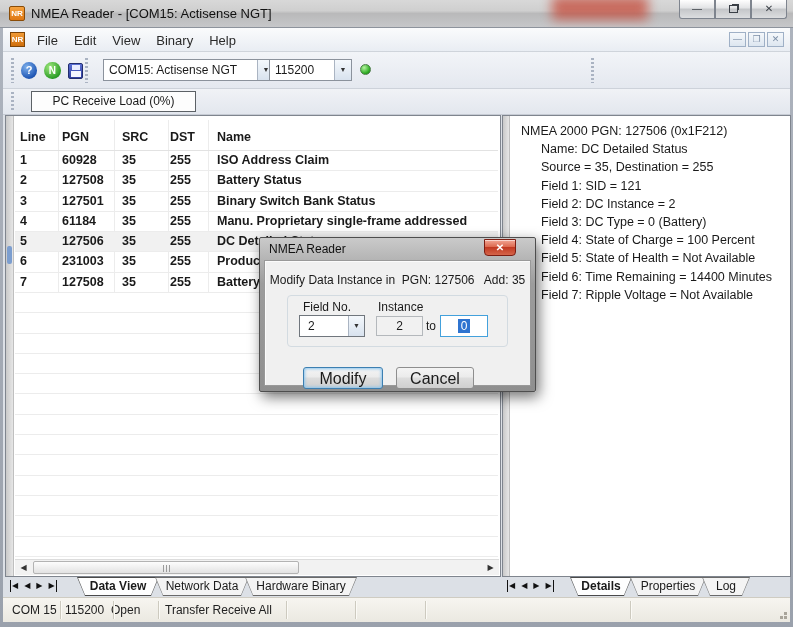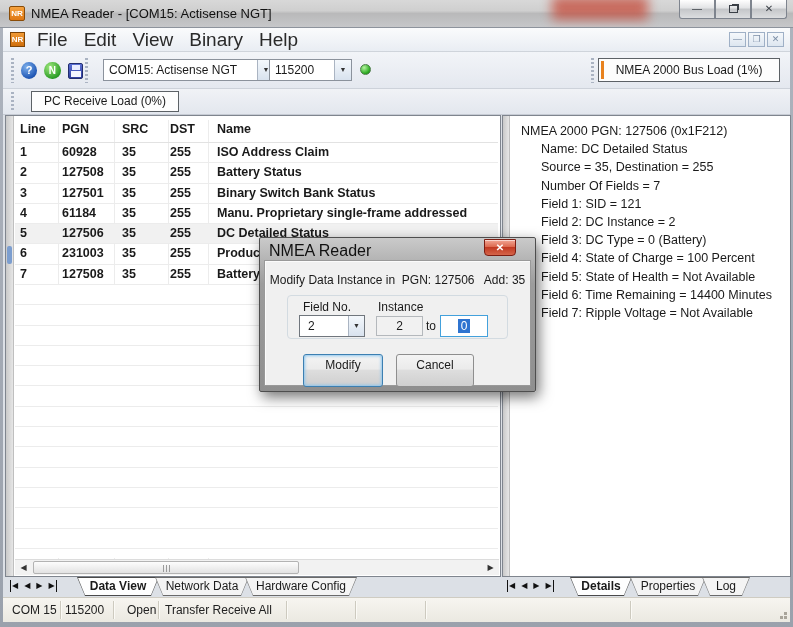--- a/index.html
+++ b/index.html
@@ -23,21 +23,21 @@
   .winbtn.last  { border-radius:0 0 3px 0; }
   .glyph-restore { display:inline-block; width:9px; height:8px; border:1px solid #3a3f46; box-shadow:2px -2px 0 -1px #3a3f46; margin-top:5px; }
 
   
   .menubar { position:absolute; left:3px; top:28px; width:787px; height:24px;
     background:linear-gradient(180deg,#fafbfc,#e9edf3); border-bottom:1px solid #cfd4db; }
   .menu-icon { position:absolute; left:7px; top:4px; width:15px; height:15px;
     background:linear-gradient(180deg,#f09a36,#d06f0c); border:1px solid #7c4306; color:#fff;
     font-size:8px; font-weight:bold; text-align:center; line-height:13px; }
   .menu-items { position:absolute; left:26px; top:0; height:24px; display:flex; align-items:center; }
-  .menu-item { padding:3px 8px; font-size:19px; color:#2a2a2a; }
+  .menu-item { padding:3px 8px; font-size:13px; color:#2a2a2a; }
   .mdibtns { position:absolute; right:6px; top:4px; display:flex; gap:2px; }
   .mdibtn { width:17px; height:15px; border:1px solid #9fb0c6; background:linear-gradient(180deg,#f5f8fb,#dde6f0);
     color:#7c8ea6; font-size:9px; text-align:center; line-height:13px; }
 
   
   .toolbar1 { position:absolute; left:3px; top:52px; width:787px; height:37px;
     background:linear-gradient(180deg,#f2f4f8,#e4e8ef); border-bottom:1px solid #cdd2da; }
   .toolbar2 { position:absolute; left:3px; top:89px; width:787px; height:26px;
     background:linear-gradient(180deg,#f0f2f6,#e3e7ee); border-bottom:1px solid #c6cbd4; }
   .grip { position:absolute; width:3px; background:repeating-linear-gradient(180deg,#aab3c2 0 2px,transparent 2px 4px); }
@@ -53,33 +53,33 @@
   .combo .val { flex:1; padding-left:5px; font-size:12px; white-space:nowrap; overflow:hidden; }
   .combo .arrow { width:17px; height:100%; border-left:1px solid #aab4c2; background:linear-gradient(180deg,#f4f8fc,#d8e2ee);
     font-size:7px; color:#333; text-align:center; line-height:20px; }
   .combo-port { left:100px; top:7px; width:172px; }
   .combo-baud { left:266px; top:7px; width:83px; }
   .led { position:absolute; left:357px; top:12px; width:11px; height:11px; border-radius:50%;
     background:radial-gradient(circle at 35% 30%,#b4f3a0,#2fae24 65%,#1a7013); border:1px solid #4a7d46; }
   .busload { position:absolute; left:595px; top:6px; width:182px; height:24px; background:#fdfdfd; border:1px solid #5c6166;
     text-align:center; line-height:22px; font-size:12px; }
   .busload .bar { position:absolute; left:2px; top:2px; bottom:2px; width:3px; background:#e8821e; }
-  .pcload { position:absolute; left:28px; top:2px; width:148px; height:21px; background:#fdfdfd; border:1px solid #5c6166;
+  .pcload { position:absolute; left:28px; top:2px; width:165px; height:21px; background:#fdfdfd; border:1px solid #5c6166;
     text-align:center; line-height:19px; font-size:12px; }
 
   
   .main { position:absolute; left:3px; top:115px; width:787px; height:482px; background:#dce0e6; }
   .panel { position:absolute; top:0; height:462px; background:#fff; border:1px solid #7f858e; }
   .panel-left { left:2px; width:496px; }
   .panel-right { left:499px; width:289px; }
   .vstrip { position:absolute; left:0; top:0; bottom:0; width:8px; background:linear-gradient(90deg,#c9c9c9,#e6e6e6); border-right:1px solid #bfbfbf; }
   .vthumb { position:absolute; left:1px; top:130px; width:5px; height:18px; background:#7c9ecf; border-radius:2px; }
 
   
-  .tbl { position:absolute; left:9px; top:4px; right:2px; }
+  .tbl { position:absolute; left:9px; top:12px; right:2px; }
   .tbl-row { position:relative; height:20.3px; border-bottom:1px solid #ececec; font-weight:bold; font-size:12.5px; white-space:nowrap; }
   .tbl-header { height:23px; border-bottom:1px solid #e2e2e2; }
   .tbl-row.sel { background:#f1f1f1; }
   .c-line { position:absolute; left:5px;  top:2px; }
   .c-pgn  { position:absolute; left:47px; top:2px; }
   .c-src  { position:absolute; left:107px;top:2px; }
   .c-dst  { position:absolute; left:155px;top:2px; }
   .c-name { position:absolute; left:202px;top:2px; }
   .tbl-header .c-line{left:5px;} 
   .gridfill { height:273px; background:repeating-linear-gradient(180deg,#fff 0 19.3px,#ececec 19.3px 20.3px); }
@@ -121,44 +121,44 @@
     background:linear-gradient(180deg,#f7f5f0,#ebe9e1); border-top:1px solid #cfccc2; }
   .st-cell { position:absolute; top:5px; font-size:12px; color:#222; white-space:pre; }
   .st-sep { position:absolute; top:3px; bottom:3px; width:1px; background:#cdcabf; box-shadow:1px 0 0 #fbfaf6; }
   .grip-corner { position:absolute; right:3px; bottom:3px; width:3px; height:3px; background:#a8a49a;
     box-shadow:-4px 0 0 #a8a49a, 0 -4px 0 #a8a49a, -4px -4px 0 transparent; }
 
   
   .dialog { position:absolute; left:259px; top:237px; width:277px; height:155px;
     background:linear-gradient(180deg,#cacaca,#9c9c9c 30%,#8f8f8f); border:1px solid #4e4e4e; border-radius:2px;
     box-shadow:3px 5px 14px rgba(0,0,0,.55); }
-  .dlg-title { position:absolute; left:9px; top:4px; font-size:16px; color:#111; }
+  .dlg-title { position:absolute; left:9px; top:4px; font-size:12px; color:#111; }
   .dlg-close { position:absolute; right:19px; top:1px; width:32px; height:17px; border:1px solid #7c1d12; border-radius:0 0 4px 4px;
     background:linear-gradient(180deg,#f0a violet); }
   .dlg-close { background:linear-gradient(180deg,#f2a795 0%,#dd6a50 45%,#c13a22 50%,#d5654a 100%);
     color:#fff; font-weight:bold; font-size:10px; text-align:center; line-height:16px;
     box-shadow:inset 0 1px 0 rgba(255,255,255,.55); }
   .dlg-client { position:absolute; left:4px; right:4px; top:22px; bottom:5px; background:#f0f0f0;
     border:1px solid #999; box-shadow:inset 1px 1px 0 #fbfbfb; }
   .dlg-msg { position:absolute; left:0; top:12px; width:100%; text-align:center; font-size:12px; white-space:pre; }
-  .dlg-group { position:absolute; left:22px; top:34px; width:221px; height:44px; border:1px solid #d3dbe1; border-radius:4px; }
+  .dlg-group { position:absolute; left:22px; top:34px; width:221px; height:52px; border:1px solid #d3dbe1; border-radius:4px; }
   .lbl-fieldno { position:absolute; left:15px; top:4px; }
   .lbl-instance { position:absolute; left:90px; top:4px; }
   .dlg-combo { position:absolute; left:11px; top:19px; width:66px; height:22px; background:#fff; border:1px solid #70767d; display:flex; }
   .dlg-combo .val { flex:1; padding:3px 0 0 8px; }
   .dlg-combo .arrow { width:16px; border-left:1px solid #aab4c2; background:linear-gradient(180deg,#f4f8fc,#d8e2ee);
     font-size:7px; text-align:center; line-height:20px; color:#333; }
   .dlg-instance { position:absolute; left:88px; top:20px; width:47px; height:20px; background:#f1f1f1; border:1px solid #b4b8bc;
     text-align:center; line-height:18px; }
   .lbl-to { position:absolute; left:138px; top:23px; }
   .dlg-input { position:absolute; left:152px; top:19px; width:48px; height:22px; background:#fff; border:1px solid #43a1dc;
     text-align:center; line-height:20px; }
   .sel-text { background:#2f74d0; color:#fff; padding:0 3px; }
-  .dlg-btn { position:absolute; top:93px; height:33px; border:1px solid #8e8e8e; border-radius:3px;
-    background:linear-gradient(180deg,#f4f4f4,#ebebeb 45%,#dddddd 50%,#cfcfcf); font-size:12px; text-align:center; line-height:21px; }
+  .dlg-btn { position:absolute; top:106px; height:22px; border:1px solid #8e8e8e; border-radius:3px;
+    background:linear-gradient(180deg,#f4f4f4,#ebebeb 45%,#dddddd 50%,#cfcfcf); font-size:16px; text-align:center; line-height:21px; }
   .btn-modify { left:38px; width:80px; border-color:#3c7fb1; box-shadow:inset 0 0 3px 1px #8cc5ee; }
   .btn-cancel { left:131px; width:78px; }
 </style>
 </head>
 <body>
 
 <div class="win">
 
   <div class="titlebar">
     <div class="blob"></div>
@@ -198,24 +198,20 @@
     <div class="combo combo-port">
       <span class="val">COM15: Actisense NGT</span>
       <span class="arrow">▼</span>
     </div>
     <div class="combo combo-baud">
       <span class="val">115200</span>
       <span class="arrow">▼</span>
     </div>
     <div class="led"></div>
     <div class="grip" style="left:588px; top:6px; height:25px;"></div>
-    <div class="busload">
-      <div class="bar"></div>
-      <span>NMEA 2000 Bus Load (1%)</span>
-    </div>
   </div>
 
   <div class="toolbar2">
     <div class="grip" style="left:8px; top:3px; height:20px;"></div>
     <div class="pcload">
       <span>PC Receive Load (0%)</span>
     </div>
   </div>
 
   <div class="main">
@@ -299,21 +295,20 @@
         <div class="hs-arrow hs-right">▶</div>
       </div>
     </div>
 
     <div class="panel panel-right">
       <div class="vstrip" style="width:7px;"></div>
       <div class="details" style="margin-left:7px;">
         <div class="dline root">NMEA 2000 PGN: 127506 (0x1F212)</div>
         <div class="dline">Name: DC Detailed Status</div>
         <div class="dline">Source = 35, Destination = 255</div>
-        <div class="dline">Number Of Fields = 7</div>
         <div class="dline">Field 1: SID = 121</div>
         <div class="dline">Field 2: DC Instance = 2</div>
         <div class="dline">Field 3: DC Type = 0 (Battery)</div>
         <div class="dline">Field 4: State of Charge = 100 Percent</div>
         <div class="dline">Field 5: State of Health = Not Available</div>
         <div class="dline">Field 6: Time Remaining = 14400 Minutes</div>
         <div class="dline">Field 7: Ripple Voltage = Not Available</div>
       </div>
     </div>
 
@@ -330,21 +325,21 @@
         <div class="tab-label">Data View</div>
       </div>
       <div class="tab" style="left:150px; width:94px;">
         <div class="shape-border"></div>
           <div class="shape-fill"></div>
         <div class="tab-label">Network Data</div>
       </div>
       <div class="tab" style="left:240px; width:112px;">
         <div class="shape-border"></div>
           <div class="shape-fill"></div>
-        <div class="tab-label">Hardware Config</div>
+        <div class="tab-label">Hardware Binary</div>
       </div>
     </div>
 
     <div class="tabstrip ts-right">
       <div class="nav-arrows">
         <span class="nav-a bar-l">◀</span>
         <span class="nav-a">◀</span>
         <span class="nav-a">▶</span>
         <span class="nav-a bar-r">▶</span>
       </div>
@@ -362,21 +357,21 @@
         <div class="shape-border"></div>
           <div class="shape-fill"></div>
         <div class="tab-label">Log</div>
       </div>
     </div>
   </div>
 
   <div class="statusbar">
     <span class="st-cell" style="left:9px;">COM 15</span>
     <span class="st-cell" style="left:62px;">115200</span>
-    <span class="st-cell" style="left:124px;text-align:right;">Open</span>
+    <span class="st-cell" style="left:108px;text-align:right;">Open</span>
     <span class="st-cell" style="left:162px;">Transfer Receive All</span>
     <div class="st-sep" style="left:57px;"></div>
     <div class="st-sep" style="left:110px;"></div>
     <div class="st-sep" style="left:155px;"></div>
     <div class="st-sep" style="left:283px;"></div>
     <div class="st-sep" style="left:352px;"></div>
     <div class="st-sep" style="left:422px;"></div>
     <div class="st-sep" style="left:627px;"></div>
     <div class="grip-corner"></div>
   </div>

